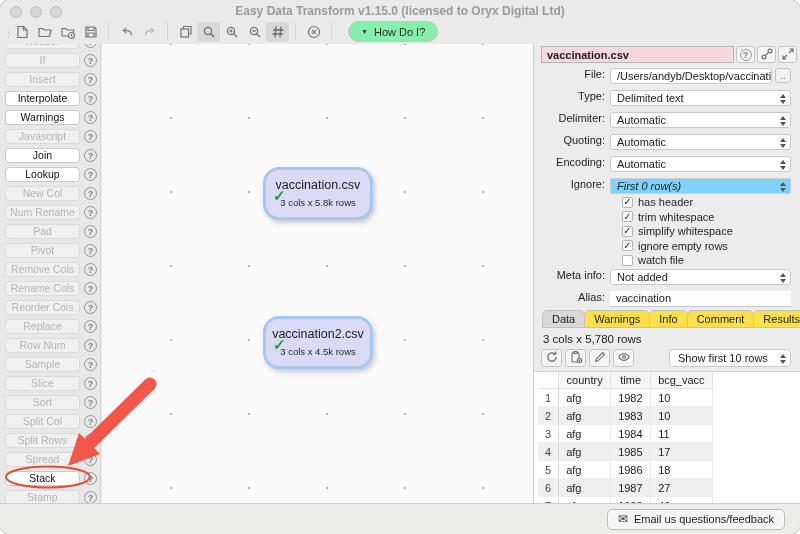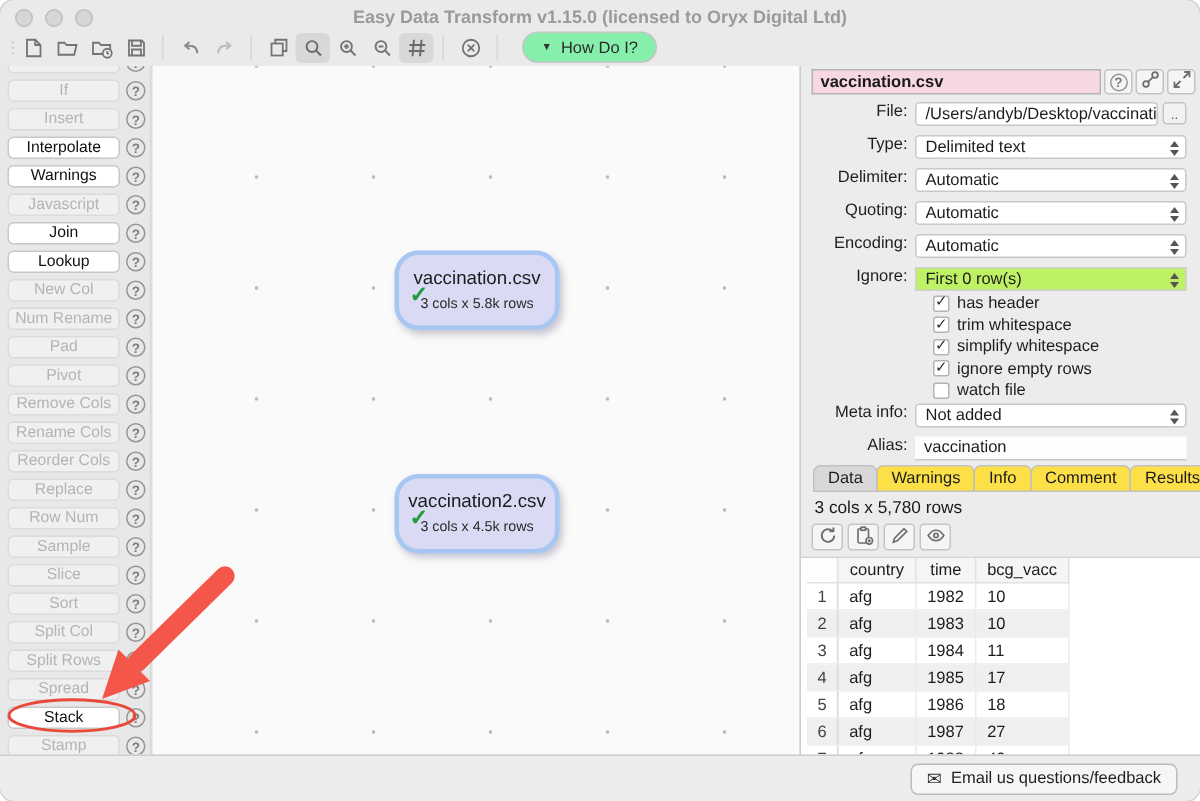--- a/index.html
+++ b/index.html
@@ -425,21 +425,21 @@
           <span class="fctrl">
               <span>Automatic</span>
               <span class="stepper">
                 <i class="up"></i>
                 <i class="dn"></i>
               </span>
             </span>
         </div>
         <div class="frow" style="margin-bottom:3px;">
           <span class="flabel">Ignore:</span>
-          <span class="fctrl noborder" style="background:#bef264;">
+          <span class="fctrl noborder" style="background:#7dd3fc;font-style:italic;">
               <span>First 0 row(s)</span>
               <span class="stepper">
                 <i class="up"></i>
                 <i class="dn"></i>
               </span>
             </span>
         </div>
 
         <div class="checks">
           <div class="chk-row">
@@ -510,20 +510,27 @@
                 <path d="M2.5 11.5l.9-2.7 6.3-6.3 1.8 1.8-6.3 6.3z"></path>
               </svg></span>
           </span>
         <span class="vbtn">
             <span><svg width="14" height="14" viewBox="0 0 14 14" fill="none" stroke="#6e6d6d" stroke-width="1.1">
                 <path d="M1.8 7c1.5-2.4 3.3-3.5 5.2-3.5S10.7 4.6 12.2 7c-1.5 2.4-3.3 3.5-5.2 3.5S3.3 9.4 1.8 7z"></path>
                 <circle cx="7" cy="7" r="1.4"></circle>
               </svg></span>
           </span>
         <span class="spacer"></span>
+        <span class="rows-dd">
+            <span>Show first 10 rows</span>
+            <span class="stepper" style="top:4px;">
+              <i class="up"></i>
+              <i class="dn"></i>
+            </span>
+          </span>
       </div>
 
       <div class="table-area">
         <table class="grid">
           <tbody>
               <tr>
             <th class="corner" style="width:18px;"></th>
             <th style="width:52px;">country</th>
             <th style="width:40px;">time</th>
             <th style="width:58px;">bcg_vacc</th>

